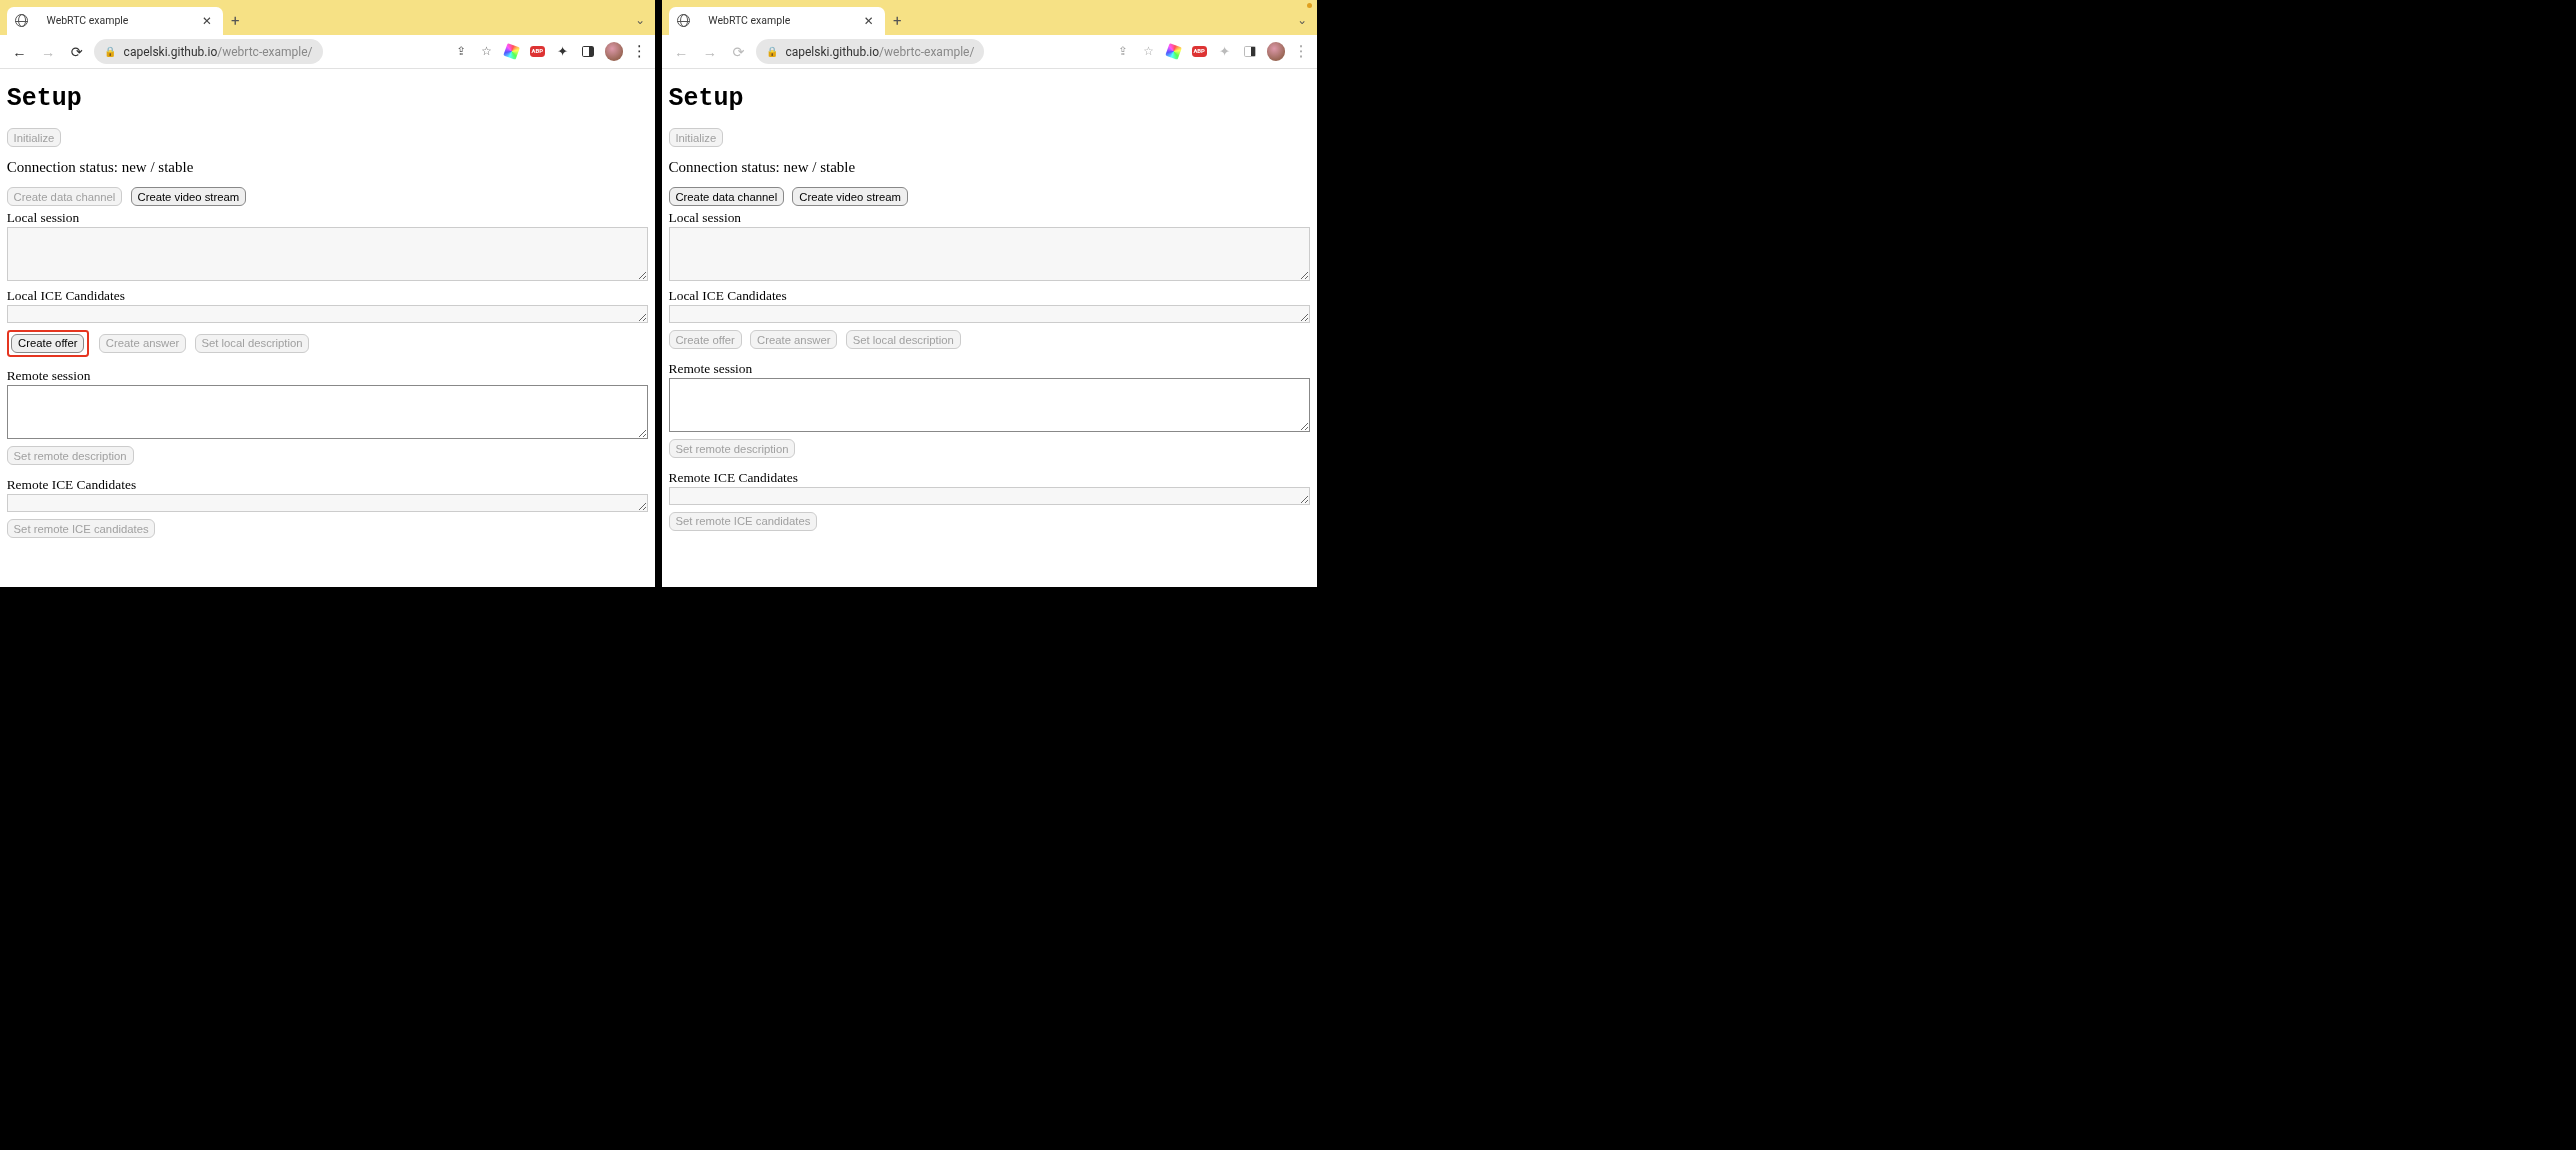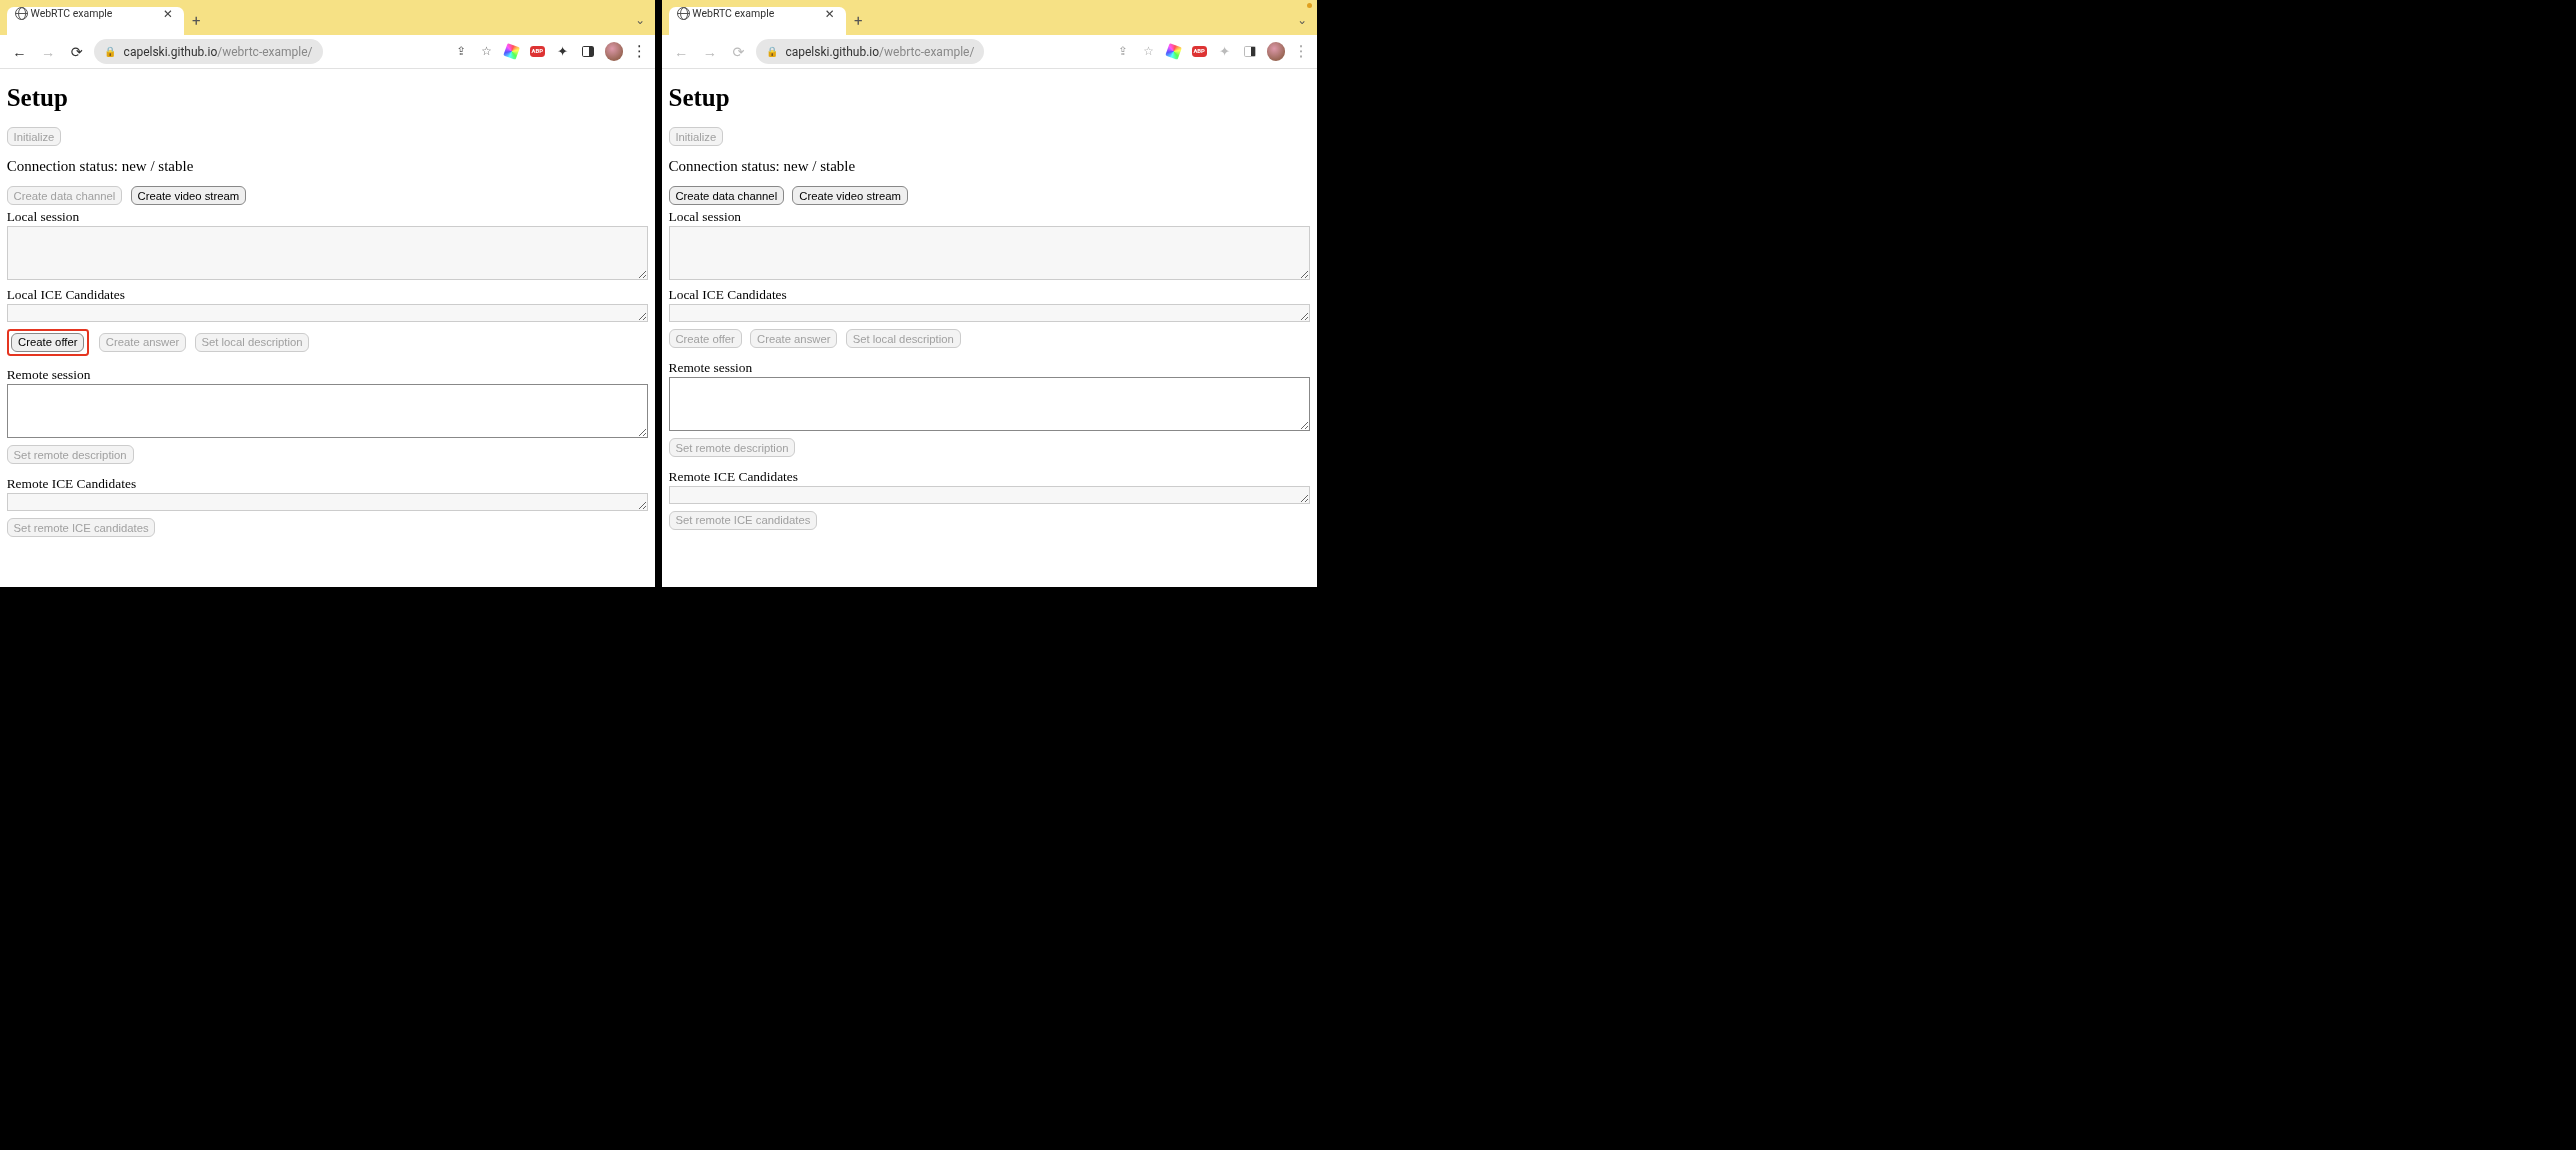--- a/index.html
+++ b/index.html
@@ -31,26 +31,27 @@
     height: 35px;
     display: flex;
     align-items: flex-end;
     padding: 0 6.7px;
     position: relative;
   }
   .tab {
     background: #fff;
     border-radius: 6.7px 6.7px 0 0;
     height: 28.5px;
-    width: 177px;
-    display: flex;
+    width: 216px;
+    display: flex;
+    align-items: center;
     padding: 0 8.4px;
     font-size: 10.5px;
     color: #333;
-    gap: 2px;
+    gap: 18px;
     position: relative;
   }
   .tab-globe {
     width: 13.4px;
     height: 13.4px;
     border: 1.1px solid #555;
     border-radius: 50%;
     position: relative;
     flex-shrink: 0;
   }
@@ -179,21 +180,21 @@
 
   .page-content {
     flex: 1;
     padding: 6.7px 6.7px;
     overflow-y: auto;
     font-family: "Times New Roman", Times, serif;
     font-size: 13.4px;
     color: #000;
   }
   .page-content h1 {
-    font-family: Liberation Serif, serif;
+    font-family: Liberation Mono, monospace;
     font-size: 25px;
     font-weight: bold;
     margin: 8.4px 0 15px 0;
   }
   .btn {
     font-family: Arial, sans-serif;
     font-size: 11.3px;
     padding: 2.5px 5.9px;
     background: #efefef;
     border: 0.8px solid #888;

